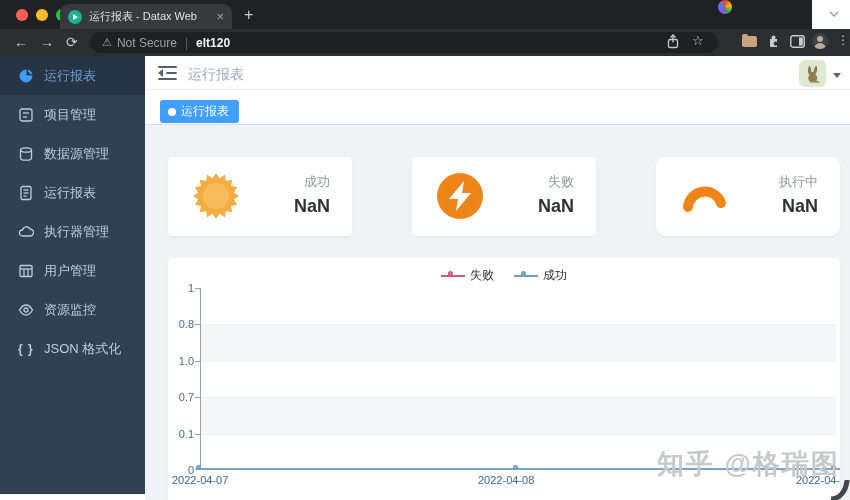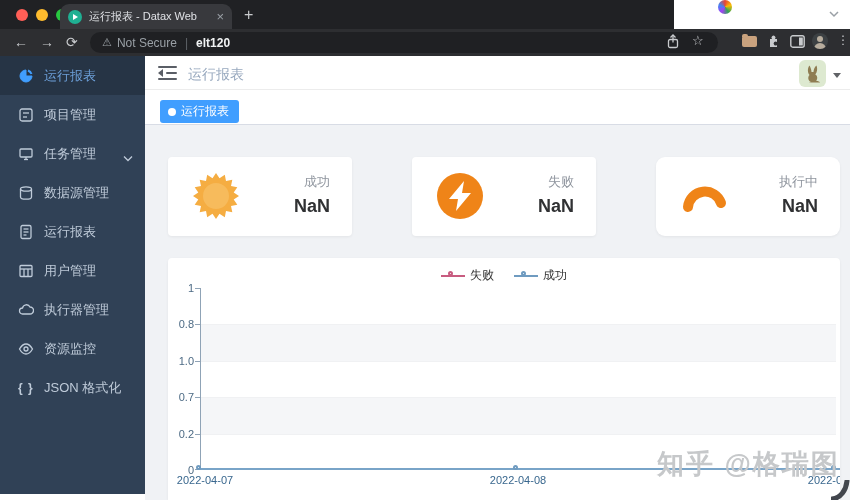--- a/index.html
+++ b/index.html
@@ -2,21 +2,21 @@
 <html><head>
 <meta charset="utf-8">
 <style>
   * { margin:0; padding:0; box-sizing:border-box; }
   html,body { width:850px; height:500px; overflow:hidden; background:#fff;
     font-family:"Liberation Sans", sans-serif; }
   .abs { position:absolute; }
   #stage { position:relative; width:850px; height:500px; overflow:hidden; }
 
   
-  #tabstrip { left:0; top:0; width:674px; height:29px; background:#202124; }
+  #tabstrip { left:0; top:0; width:812px; height:29px; background:#202124; }
   .traffic { width:12px; height:12px; border-radius:50%; top:9px; }
   #tl-close { left:16px; background:#ff5f57; }
   #tl-min   { left:36px; background:#febc2e; }
   #tl-zoom  { left:56px; background:#28c840; }
   #tab { left:60px; top:4px; width:172px; height:25px; background:#38393d;
     border-radius:9px 9px 0 0; display:flex; align-items:center; padding:0 8px; }
   #favicon { width:14px; height:14px; border-radius:50%; background:#1fb093;
     position:relative; flex:0 0 auto; }
   #favicon::after { content:""; position:absolute; left:5px; top:4px; width:0; height:0;
     border-top:3px solid transparent; border-bottom:3px solid transparent; border-left:5px solid #fff; }
@@ -113,21 +113,21 @@
 
   .band { position:absolute; left:32px; width:636px; height:36.4px; }
   .band.gray { background:#f5f6f8; }
   .gline { position:absolute; left:32px; width:636px; height:1px; background:#f0f1f3; }
   #axis-y { position:absolute; left:32px; top:30px; width:1px; height:182px; background:#8fa3b6; }
   .ymark { position:absolute; left:27px; width:5px; height:1px; background:#8fa3b6; }
   .ytick { position:absolute; left:0; width:26px; text-align:right; font-size:11px; color:#4c6a84; }
   #series-line { position:absolute; left:32px; top:210px; width:640px; height:2px; background:#79a4c8; }
   .pt { position:absolute; width:5px; height:5px; border:2px solid #6f9bc0; background:#fff;
     border-radius:50%; top:207px; }
-  .xlabel { position:absolute; top:216px; font-size:11px; color:#39678e; text-align:center; }
+  .xlabel { position:absolute; top:216px; font-size:11px; color:#39678e; text-align:left; }
 
   #watermark { left:657px; top:446px; width:200px; font-size:27px; font-weight:bold;
     color:#c6c8ca; letter-spacing:2px; white-space:nowrap; z-index:5; }
   #corner-swoosh { left:831px; top:480px; z-index:6; }
 </style>
 </head>
 <body>
 
 <div id="stage">
 
@@ -198,70 +198,55 @@
             <rect x="2" y="2" width="12" height="12" rx="2" fill="none" stroke-width="1.3"></rect>
             <line x1="5" y1="6" x2="11" y2="6" stroke-width="1.3"></line>
             <line x1="5" y1="10" x2="9" y2="10" stroke-width="1.3"></line>
           </svg>
       </span>
       <span>项目管理</span>
     </div>
     <div class="side-item">
       <span class="s-icon">
         <svg width="16" height="16" viewBox="0 0 16 16">
-            <rect x="2" y="3" width="12" height="8" rx="1" fill="none" stroke-width="1.3"></rect>
-            <line x1="6" y1="13.5" x2="10" y2="13.5" stroke-width="1.3"></line>
-            <line x1="8" y1="11" x2="8" y2="13.5" stroke-width="1.3"></line>
-          </svg>
-      </span>
-      <span>任务管理</span>
-      <span class="side-chevron">
-        <svg width="10" height="7" viewBox="0 0 10 7">
-            <polyline points="1,1.5 5,5.5 9,1.5" fill="none" stroke="#bfcbd9" stroke-width="1.3"></polyline>
-          </svg>
-      </span>
-    </div>
-    <div class="side-item">
-      <span class="s-icon">
-        <svg width="16" height="16" viewBox="0 0 16 16">
             <ellipse cx="8" cy="4" rx="5.5" ry="2.2" fill="none" stroke-width="1.3"></ellipse>
             <path d="M2.5 4 v8 c0 1.2 2.5 2.2 5.5 2.2 s5.5-1 5.5-2.2 v-8" fill="none" stroke-width="1.3"></path>
           </svg>
       </span>
       <span>数据源管理</span>
     </div>
     <div class="side-item">
       <span class="s-icon">
         <svg width="16" height="16" viewBox="0 0 16 16">
             <rect x="3" y="1.5" width="10" height="13" rx="1.5" fill="none" stroke-width="1.3"></rect>
             <line x1="5.5" y1="5" x2="10.5" y2="5" stroke-width="1.3"></line>
             <line x1="5.5" y1="8" x2="10.5" y2="8" stroke-width="1.3"></line>
             <line x1="5.5" y1="11" x2="8.5" y2="11" stroke-width="1.3"></line>
           </svg>
       </span>
       <span>运行报表</span>
     </div>
     <div class="side-item">
       <span class="s-icon">
         <svg width="16" height="16" viewBox="0 0 16 16">
+            <path d="M4.5 12 a3 3 0 0 1 0-6 a4 4 0 0 1 7.5-1 a3.2 3.2 0 0 1 0 7 z" fill="none" stroke-width="1.3"></path>
+          </svg>
+      </span>
+      <span>执行器管理</span>
+    </div>
+    <div class="side-item">
+      <span class="s-icon">
+        <svg width="16" height="16" viewBox="0 0 16 16">
             <rect x="2" y="2.5" width="12" height="11" rx="1" fill="none" stroke-width="1.3"></rect>
             <line x1="2" y1="6" x2="14" y2="6" stroke-width="1.3"></line>
             <line x1="6" y1="6" x2="6" y2="13.5" stroke-width="1.3"></line>
             <line x1="10" y1="6" x2="10" y2="13.5" stroke-width="1.3"></line>
           </svg>
       </span>
       <span>用户管理</span>
-    </div>
-    <div class="side-item">
-      <span class="s-icon">
-        <svg width="16" height="16" viewBox="0 0 16 16">
-            <path d="M4.5 12 a3 3 0 0 1 0-6 a4 4 0 0 1 7.5-1 a3.2 3.2 0 0 1 0 7 z" fill="none" stroke-width="1.3"></path>
-          </svg>
-      </span>
-      <span>执行器管理</span>
     </div>
     <div class="side-item">
       <span class="s-icon">
         <svg width="16" height="16" viewBox="0 0 16 16">
             <path d="M1.5 8 C3.5 4.5 6 3 8 3 s4.5 1.5 6.5 5 C12.5 11.5 10 13 8 13 S3.5 11.5 1.5 8 Z" fill="none" stroke-width="1.3"></path>
             <circle cx="8" cy="8" r="2" fill="none" stroke-width="1.3"></circle>
           </svg>
       </span>
       <span>资源监控</span>
     </div>
@@ -365,21 +350,21 @@
     <span class="ymark" style="top:66px"></span>
     <span class="ymark" style="top:103px"></span>
     <span class="ymark" style="top:139px"></span>
     <span class="ymark" style="top:176px"></span>
     <span class="ymark" style="top:211px"></span>
 
     <span class="ytick" style="top:24px">1</span>
     <span class="ytick" style="top:60px">0.8</span>
     <span class="ytick" style="top:96.5px">1.0</span>
     <span class="ytick" style="top:133px">0.7</span>
-    <span class="ytick" style="top:169.5px">0.2</span>
+    <span class="ytick" style="top:169.5px">0.1</span>
     <span class="ytick" style="top:206px">0</span>
 
     <div id="series-line"></div>
     <span class="pt" style="left:28px"></span>
     <span class="pt" style="left:345px"></span>
     <span class="pt" style="left:663px"></span>
 
     <span class="xlabel" style="left:4px;width:66px">2022-04-07</span>
     <span class="xlabel" style="left:310px;width:80px">2022-04-08</span>
     <span class="xlabel" style="left:628px;width:80px">2022-04-09</span>

